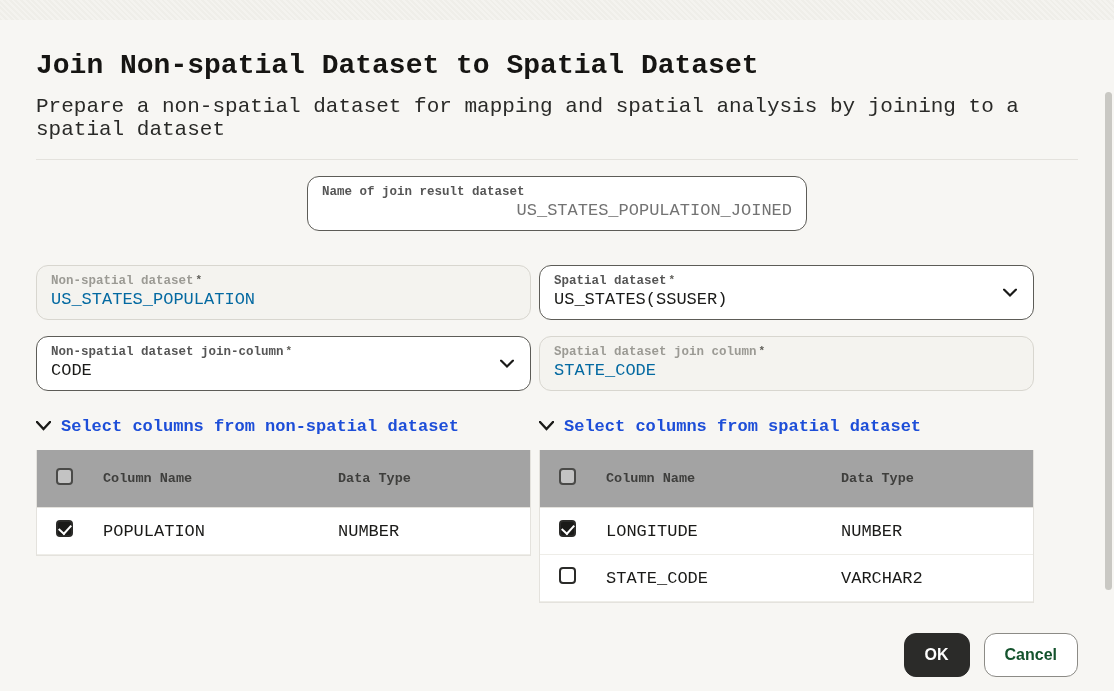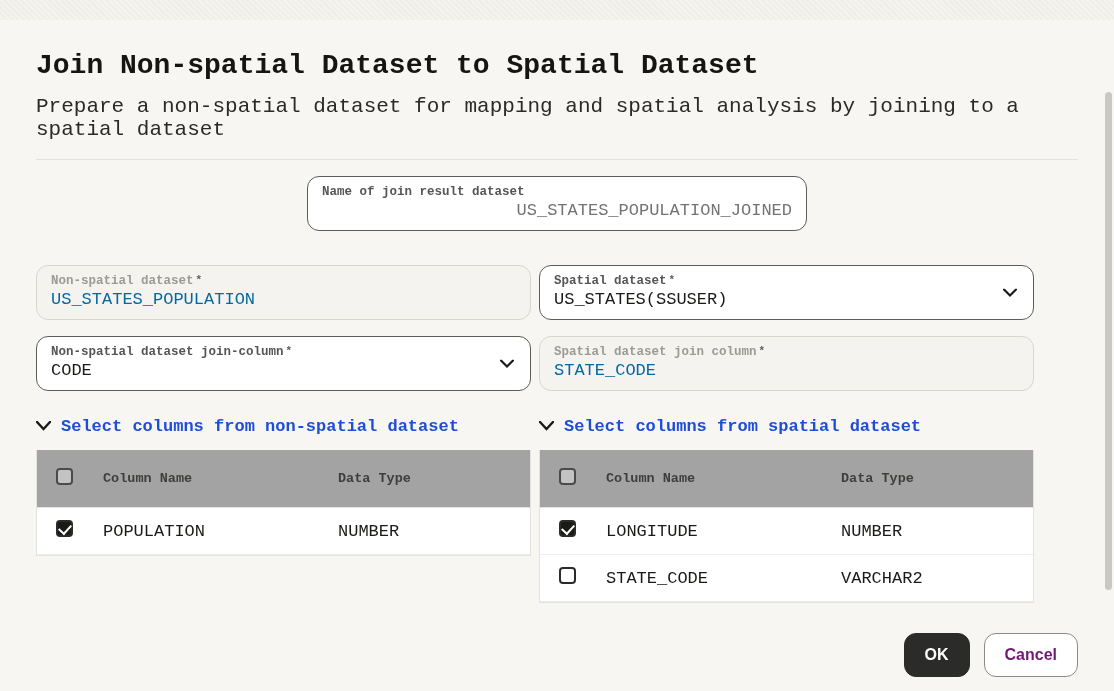--- a/index.html
+++ b/index.html
@@ -91,21 +91,21 @@
 
     .footer{
       position:absolute; bottom:14px; right:36px;
       display:flex; gap:14px;
     }
     .btn{
       font-size:16px; font-weight:700; padding:12px 20px; border-radius:12px;
       cursor:pointer; font-family:inherit;
     }
     .btn.ok{ background:#2b2b29; color:#fff; border:1px solid #2b2b29;}
-    .btn.cancel{ background:#fff; color:#701a75; border:1px solid #8c8b86;}
+    .btn.cancel{ background:#fff; color:#14532d; border:1px solid #8c8b86;}
 
     .scrollbar-fake{
       position:absolute; right:2px; top:92px; width:7px; height:498px;
       background:#c9c8c3; border-radius:4px;
     }
   </style>
 </head>
 <body>
 <div class="page">
 

